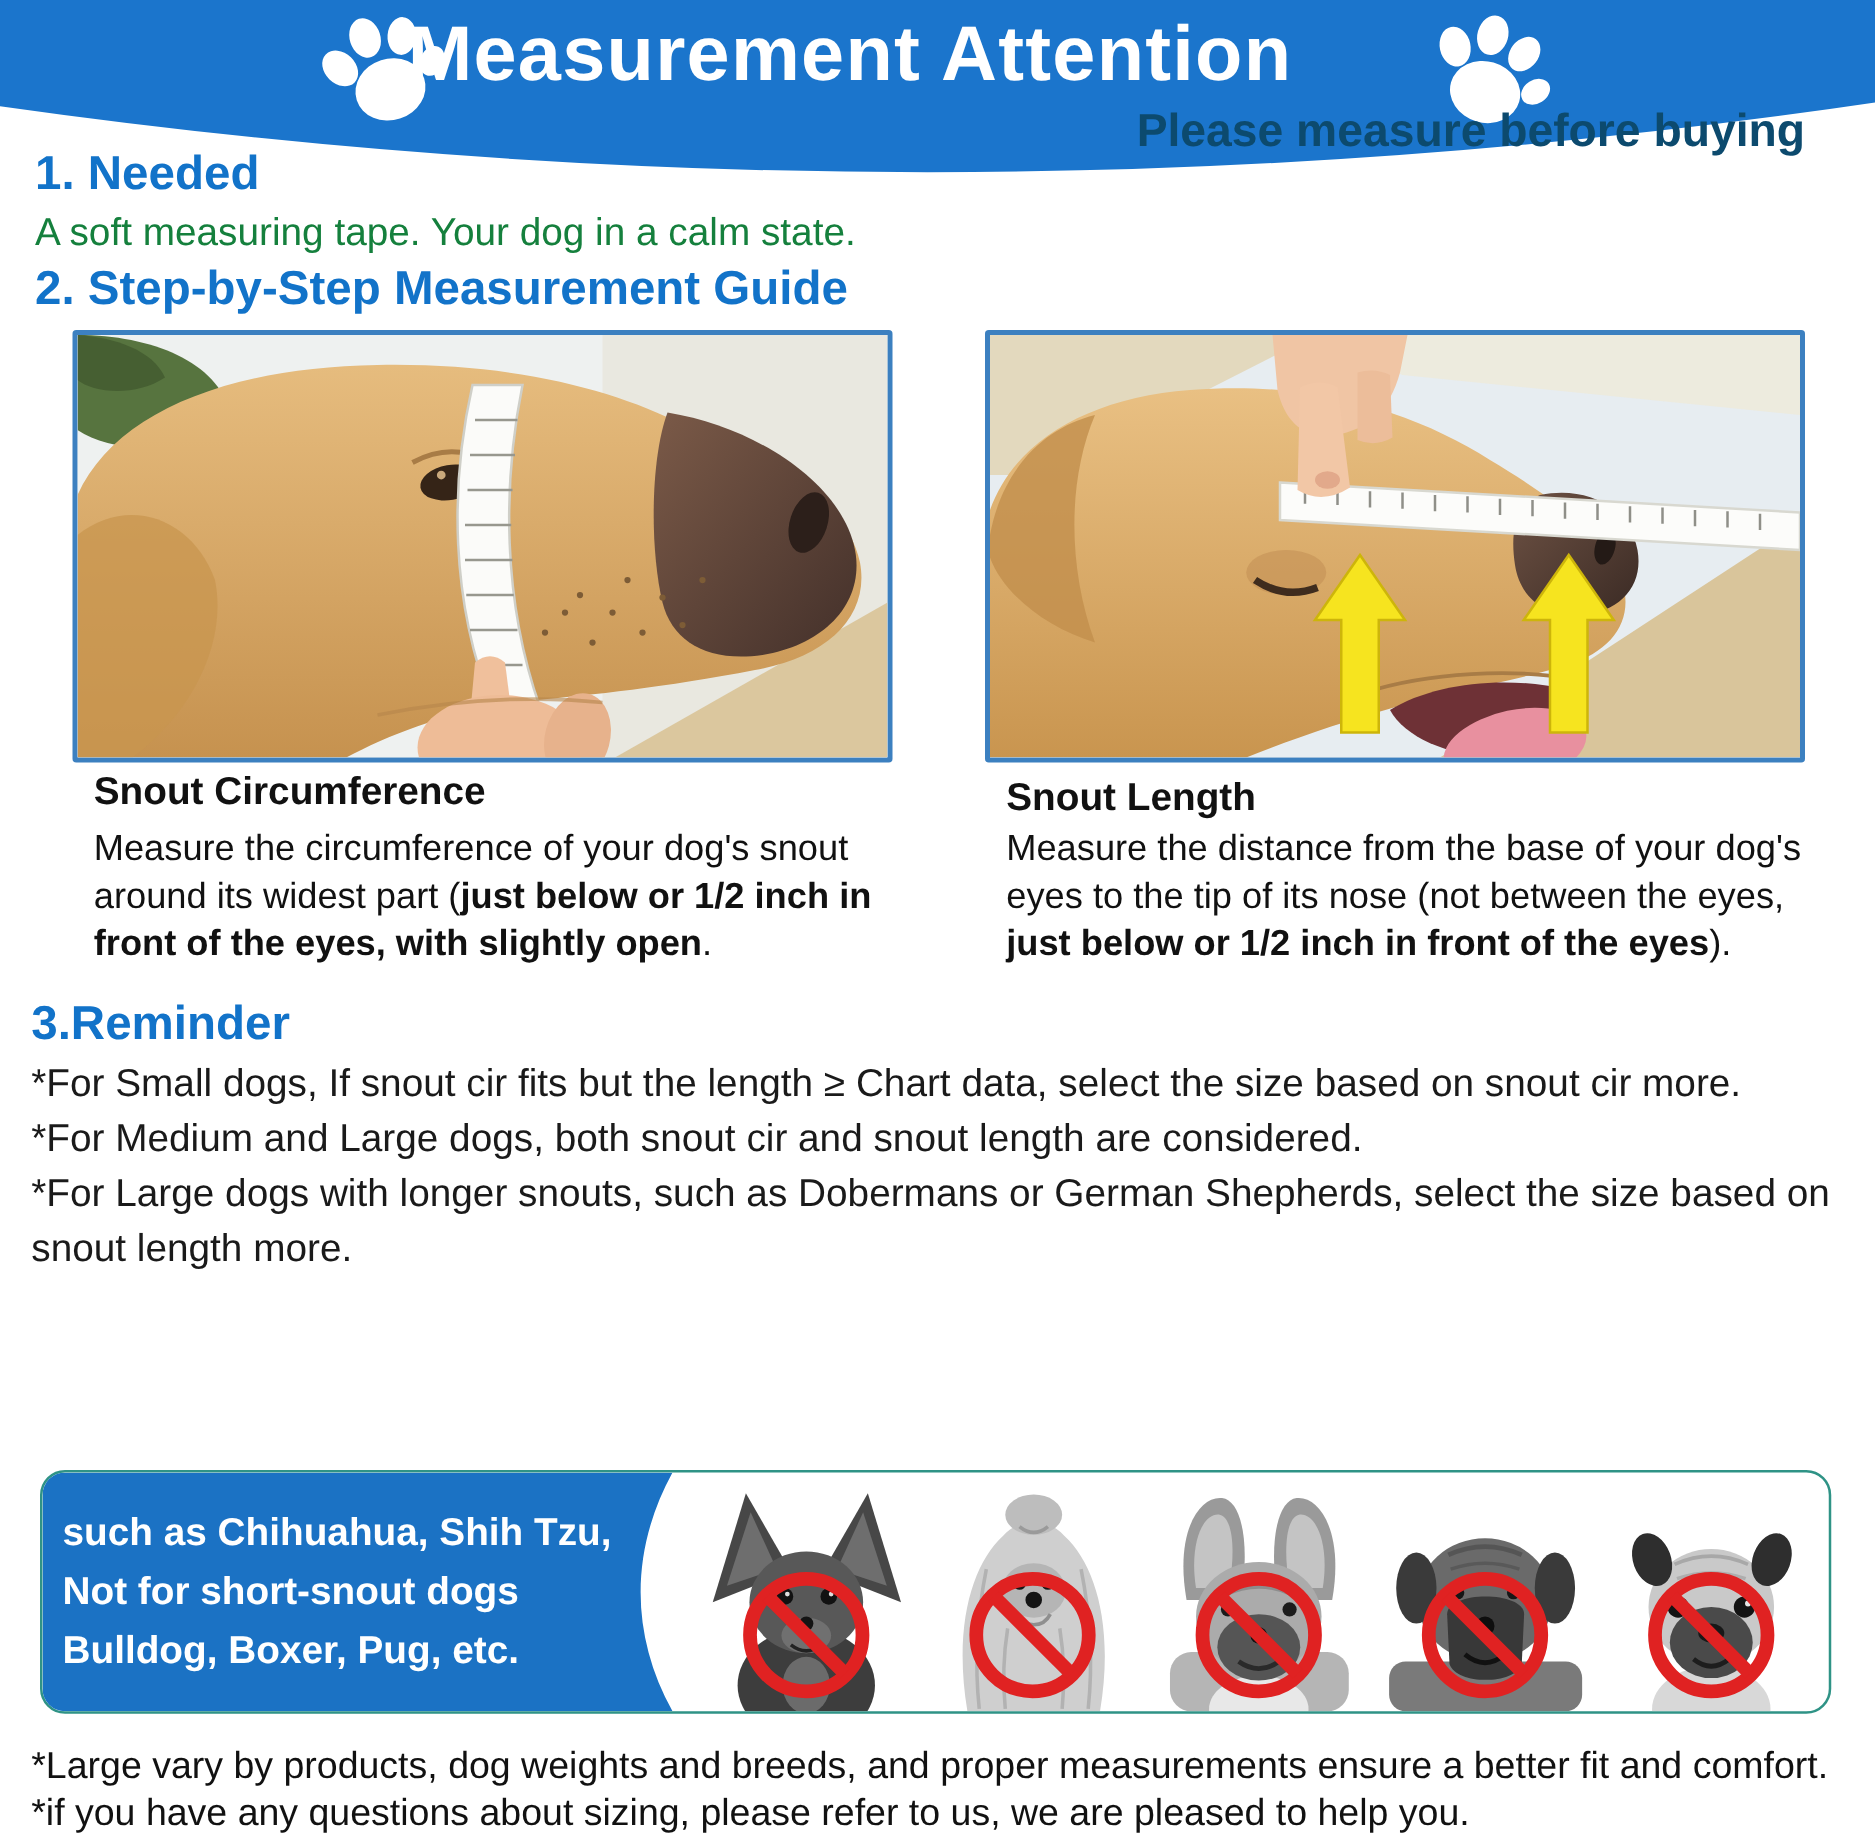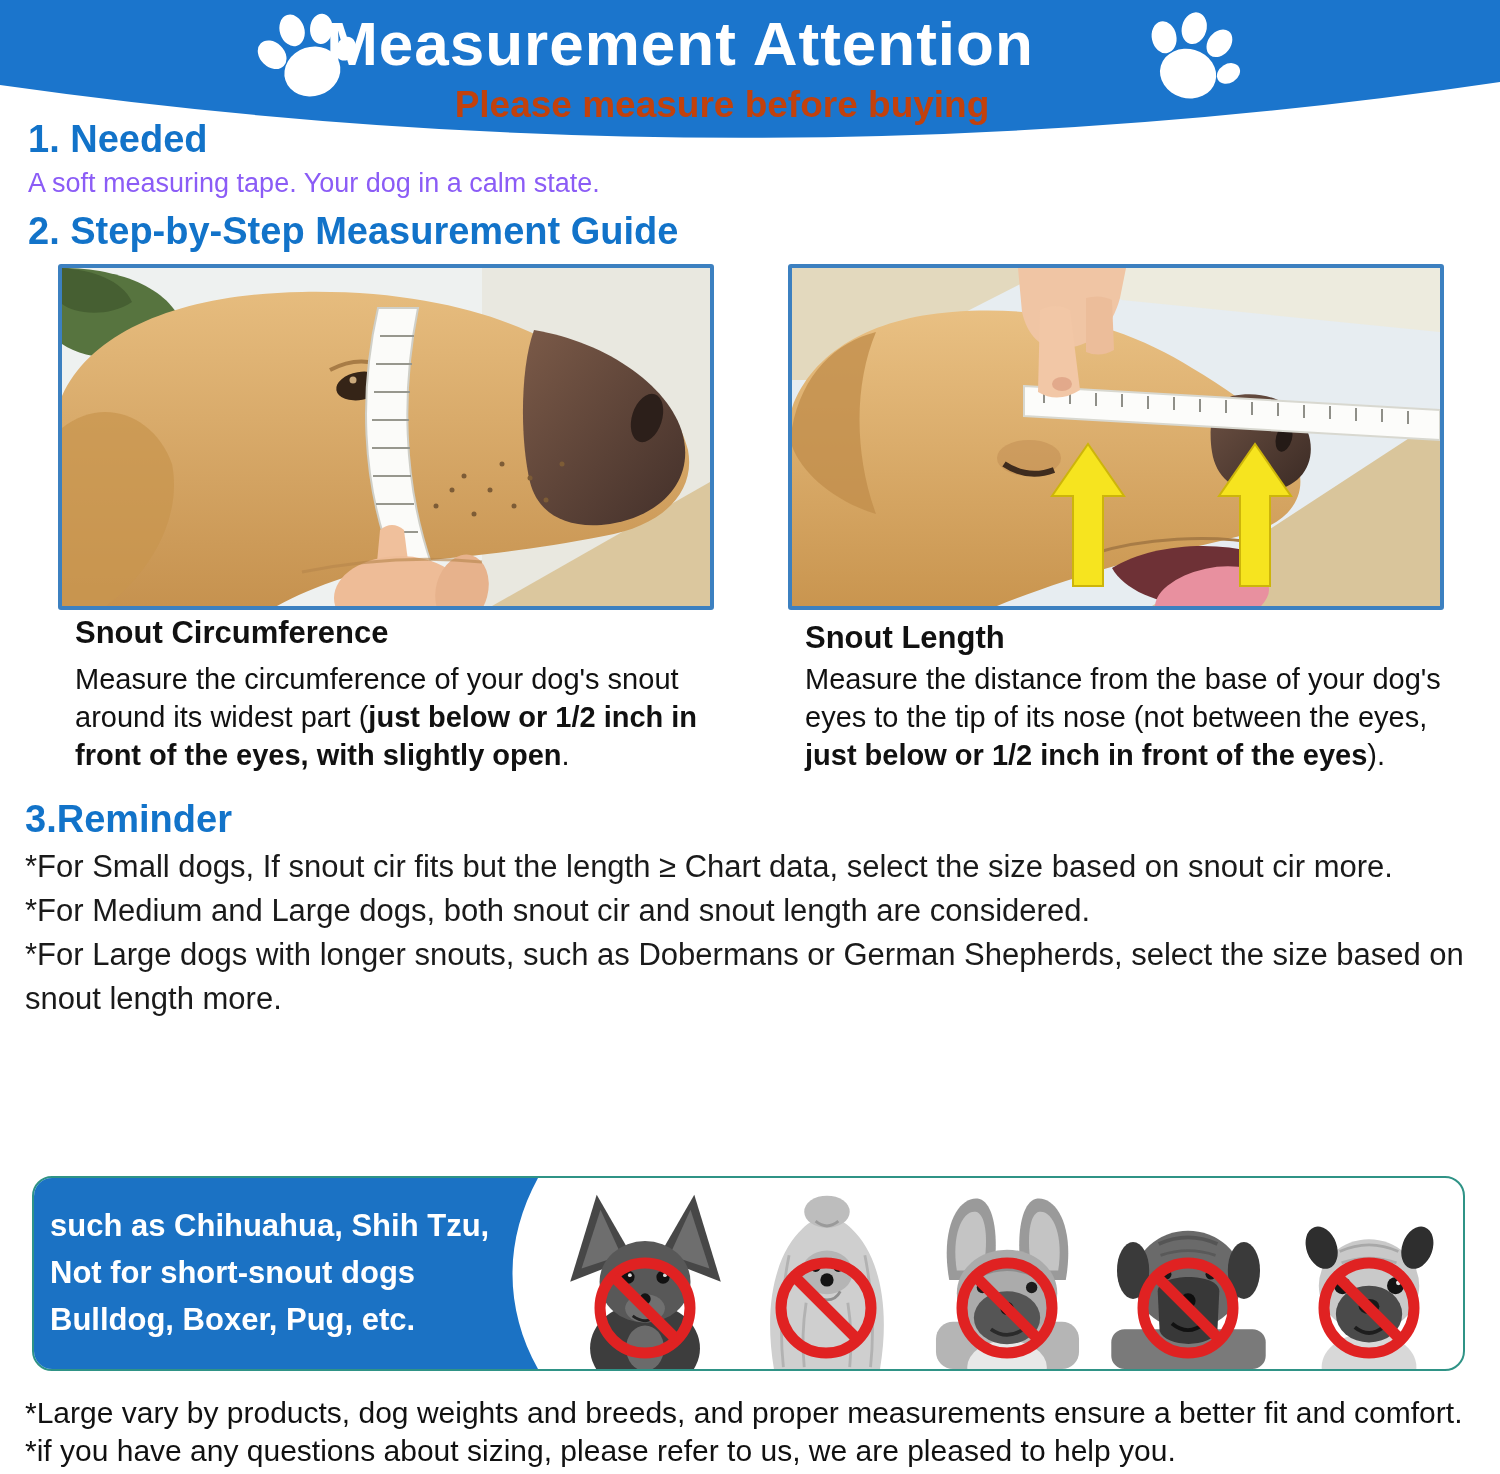--- a/index.html
+++ b/index.html
@@ -4,29 +4,29 @@
 <style>
   html,body{margin:0;padding:0;background:#ffffff;}
   .page{position:relative;width:1500px;height:1474px;background:#ffffff;overflow:hidden;
         font-family:"Liberation Sans", sans-serif;color:#1a1a1a;}
 
   
   .banner{position:absolute;left:0;top:0;width:1500px;height:200px;}
   .banner svg.wave{position:absolute;left:0;top:0;}
   .banner-title{position:absolute;left:0;top:8px;width:1360px;text-align:center;
     font-size:62px;font-weight:bold;color:#ffffff;letter-spacing:1px;}
-  .banner-sub{position:absolute;left:0;top:84px;width:1444px;text-align:center;
-    font-size:37px;font-weight:bold;color:#c2410c;}
+  .banner-sub{position:absolute;left:0;top:84px;width:1444px;text-align:right;
+    font-size:37px;font-weight:bold;color:#0c4a6e;}
   .paw{position:absolute;width:104px;height:104px;}
   .paw.left{left:256px;top:6px;transform:rotate(-18deg);}
   .paw.right{left:1140px;top:8px;transform:rotate(16deg);}
 
   
   .h-blue{position:absolute;font-weight:bold;color:#1273c9;font-size:38px;white-space:nowrap;}
-  .txt{position:absolute;font-size:27px;color:#8b5cf6;white-space:nowrap;}
+  .txt{position:absolute;font-size:31px;color:#15803d;white-space:nowrap;}
 
   
   .photo{position:absolute;width:648px;height:338px;border:4px solid #3c80c0;border-radius:3px;
          overflow:hidden;background:#eef1f0;}
   .photo svg{display:block;width:100%;height:100%;}
 
   
   .cap-title{position:absolute;font-size:31px;font-weight:bold;color:#111;white-space:nowrap;}
   .cap-desc{position:absolute;width:665px;font-size:29px;line-height:38px;color:#111;}
   .cap-desc b{font-weight:bold;}

